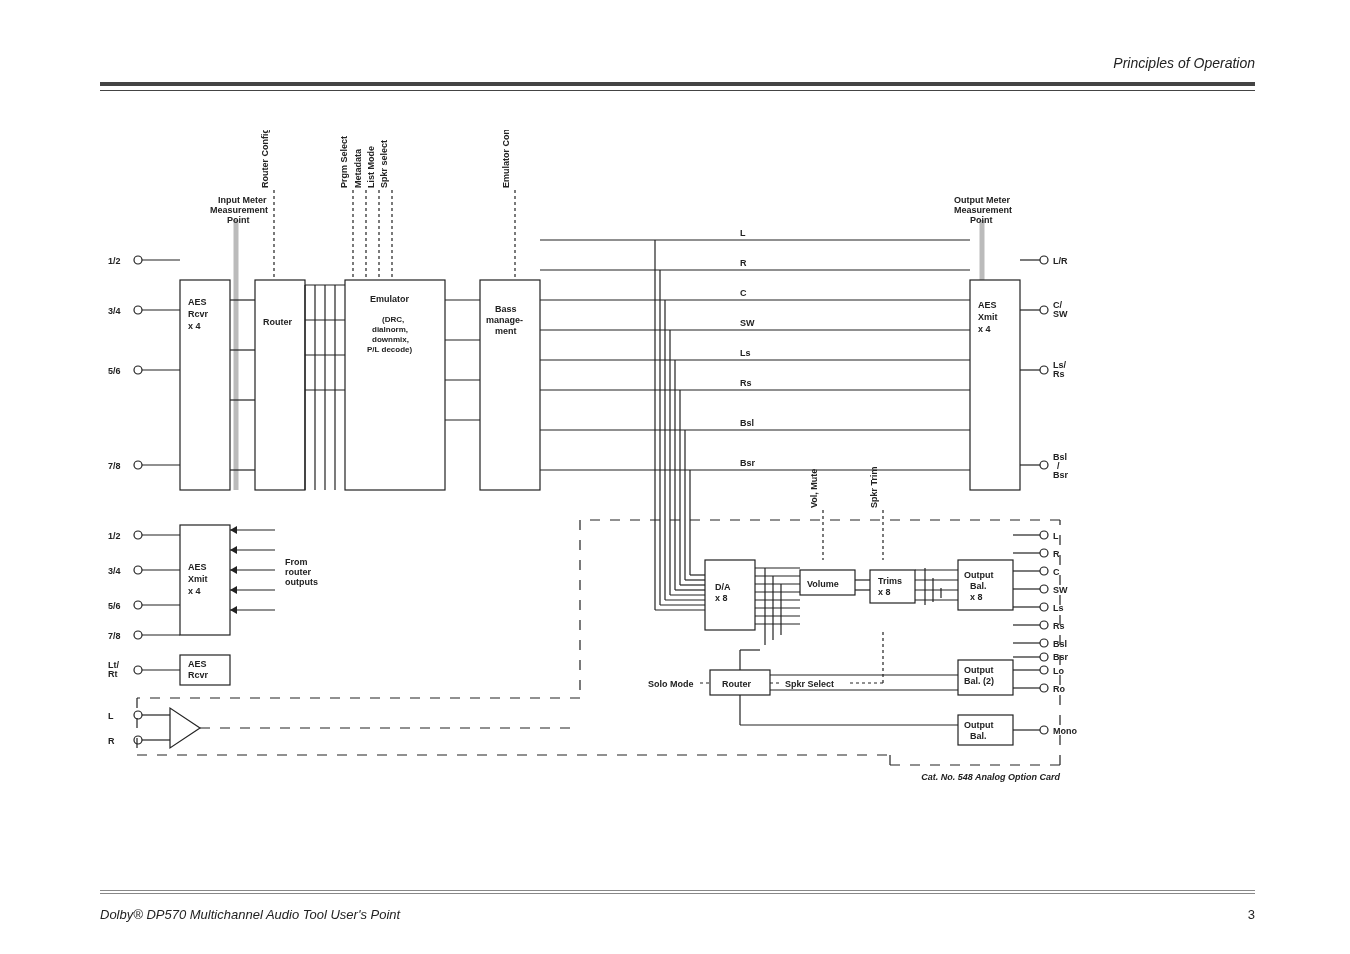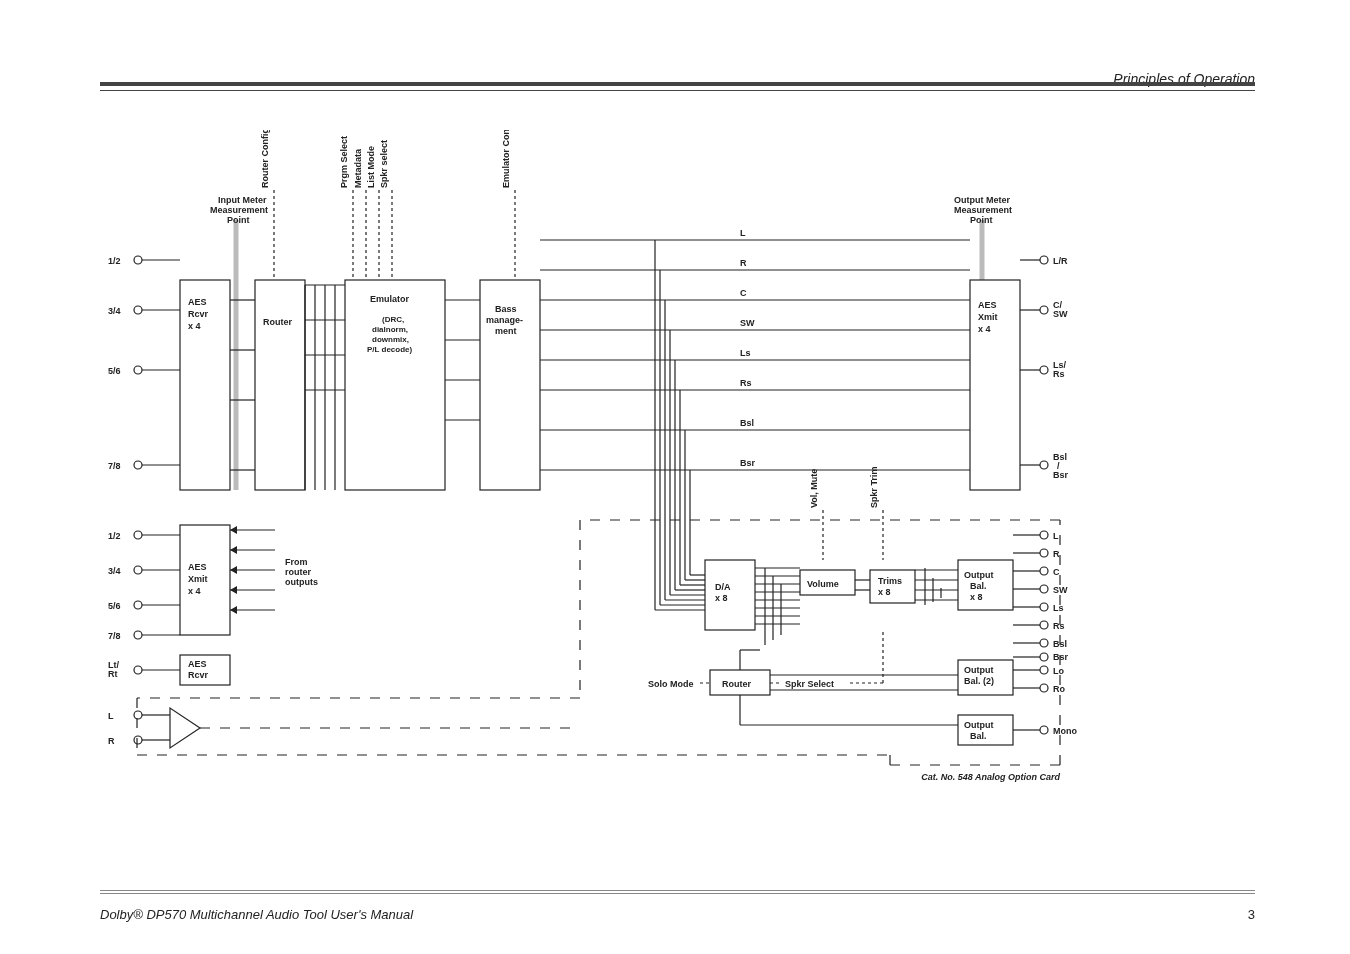--- a/index.html
+++ b/index.html
@@ -16,21 +16,20 @@
     width: 1350px;
     height: 954px;
   }
   .header-title {
     position: absolute;
     right: 95px;
     top: 55px;
     font-style: italic;
     font-size: 14px;
     color: #222;
-    margin-top: 16px;
   }
   .rule {
     position: absolute;
     left: 100px;
     right: 95px;
     top: 82px;
     border-top: 4px solid #444;
     border-bottom: 1px solid #444;
     height: 4px;
   }
@@ -406,15 +405,15 @@
       <line x1="960" y1="635" x2="960" y2="390" class="longdash"></line>
       <line x1="960" y1="390" x2="480" y2="390" class="longdash"></line>
       <line x1="480" y1="390" x2="480" y2="568" class="longdash"></line>
       <line x1="480" y1="568" x2="37" y2="568" class="longdash"></line>
     </g>
     <text x="960" y="650" text-anchor="end" class="cardnote">Cat. No. 548 Analog Option Card</text>
 
   </svg>
 
   <div class="footer-rule"></div>
-  <div class="footer-text">Dolby® DP570 Multichannel Audio Tool User's Manual</div>
+  <div class="footer-text">Dolby® DP570 Multichannel Audio Tool User's Point</div>
   <div class="page-num">3</div>
 </div>
 
 </body></html>

